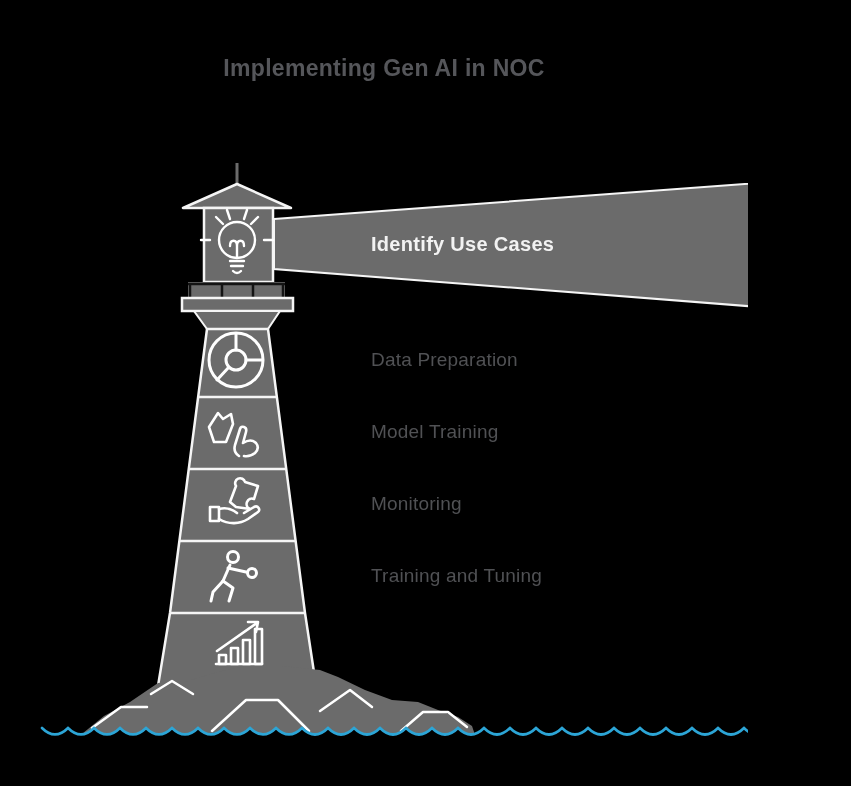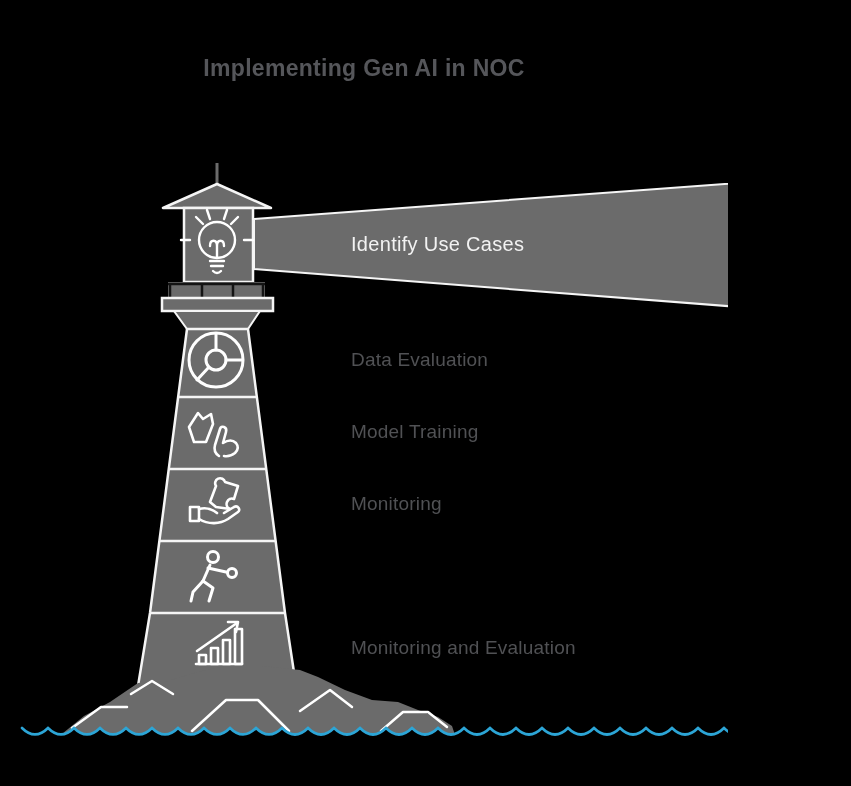--- a/index.html
+++ b/index.html
@@ -2,35 +2,36 @@
 <html><head>
 <meta charset="utf-8">
 <style>
   html,body{margin:0;padding:0;background:#000;}
   #stage{
     position:relative;
     width:728px;height:786px;
     background:#000;
     overflow:hidden;
     font-family:"Liberation Sans", sans-serif;
+    margin-left:20px;
   }
   #title{
     position:absolute;top:55px;left:0;width:100%;
     text-align:center;
     font-size:23px;font-weight:bold;letter-spacing:.3px;
     color:#55565a;
   }
   svg{position:absolute;top:0;left:0;}
   .label{
     position:absolute;left:351px;height:24px;line-height:24px;
     font-size:19px;color:#505154;letter-spacing:.2px;white-space:nowrap;
   }
   .beam-label{
     position:absolute;left:351px;height:26px;line-height:26px;
-    font-size:20px;font-weight:400;color:#f2f2f2;letter-spacing:.3px;white-space:nowrap;
+    font-size:20px;font-weight:700;color:#f2f2f2;letter-spacing:.3px;white-space:nowrap;
   }
   .l1{top:348px}.l2{top:420px}.l3{top:492px}.l4{top:564px}.l5{top:636px}
   .lb{top:231px}
 </style>
 </head>
 <body>
 
 <div id="stage">
 
   <div id="title">Implementing Gen AI in NOC</div>
@@ -130,18 +131,18 @@
         <path d="M381,731 L403,712 L428,712 L447,727"></path>
       </g>
     </g>
 
     <path fill="#000000" stroke="none" d="M22,728 q13,13 26,0 q13,13 26,0 q13,13 26,0 q13,13 26,0 q13,13 26,0 q13,13 26,0 q13,13 26,0 q13,13 26,0 q13,13 26,0 q13,13 26,0 q13,13 26,0 q13,13 26,0 q13,13 26,0 q13,13 26,0 q13,13 26,0 q13,13 26,0 q13,13 26,0 q13,13 26,0 q13,13 26,0 q13,13 26,0 q13,13 26,0 q13,13 26,0 q13,13 26,0 q13,13 26,0 q13,13 26,0 q13,13 26,0 q13,13 26,0 q13,13 26,0 q13,13 26,0 q13,13 26,0 q13,13 26,0 L828,755 L22,755 Z"></path>
 
     <path fill="none" stroke="#2ca5d6" stroke-width="2.6" stroke-linecap="round" d="M22,728 q13,13 26,0 q13,13 26,0 q13,13 26,0 q13,13 26,0 q13,13 26,0 q13,13 26,0 q13,13 26,0 q13,13 26,0 q13,13 26,0 q13,13 26,0 q13,13 26,0 q13,13 26,0 q13,13 26,0 q13,13 26,0 q13,13 26,0 q13,13 26,0 q13,13 26,0 q13,13 26,0 q13,13 26,0 q13,13 26,0 q13,13 26,0 q13,13 26,0 q13,13 26,0 q13,13 26,0 q13,13 26,0 q13,13 26,0 q13,13 26,0 q13,13 26,0 q13,13 26,0 q13,13 26,0 q13,13 26,0"></path>
   </svg>
 
   <div class="beam-label lb">Identify Use Cases</div>
-  <div class="label l1">Data Evaluation</div>
+  <div class="label l1">Data Preparation</div>
   <div class="label l2">Model Training</div>
   <div class="label l3">Monitoring</div>
-  <div class="label l5">Monitoring and Evaluation</div>
+  <div class="label l4">Training and Tuning</div>
 
 </div>
 
 </body></html>

